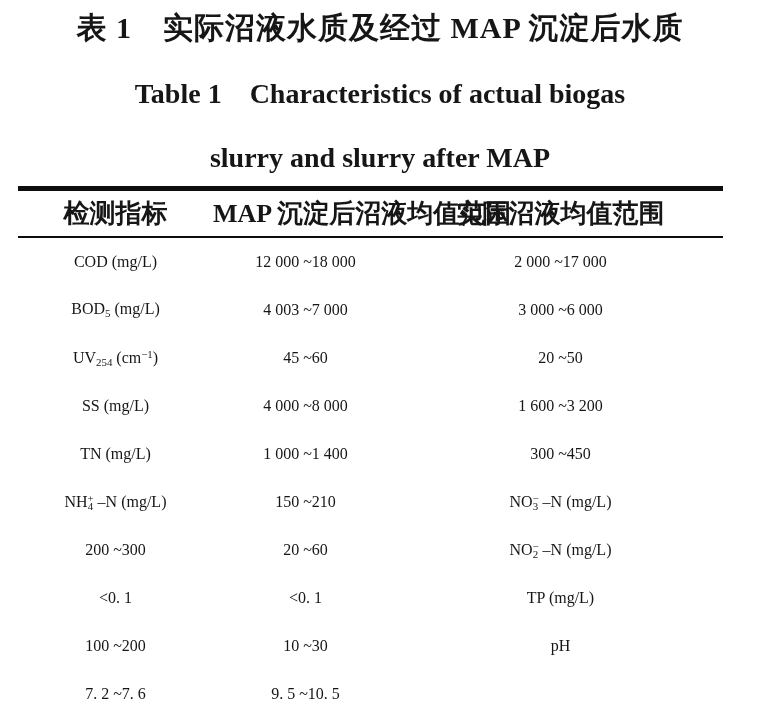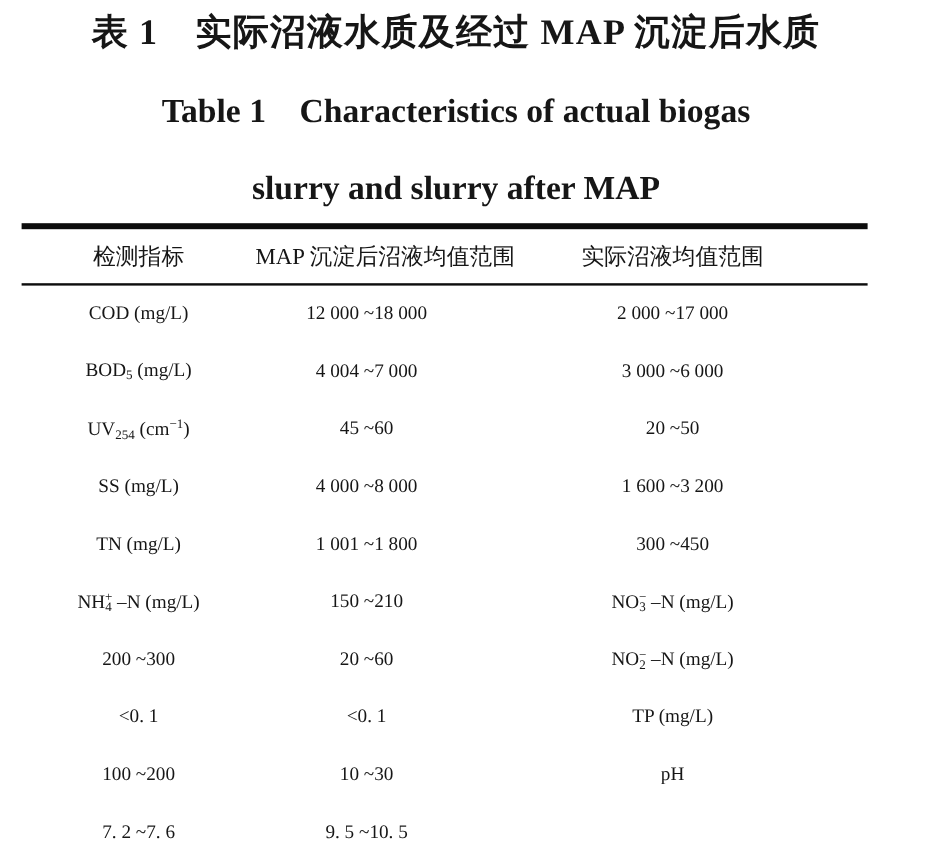--- a/index.html
+++ b/index.html
@@ -36,22 +36,22 @@
     width: 705px;
     border-top: 5px solid #0d0d0d;
     border-bottom: 5px solid #0d0d0d;
   }
   .thead {
     display: grid;
     grid-template-columns: 195px 185px 325px;
     height: 45px;
     align-items: center;
     border-bottom: 2px solid #0d0d0d;
-    font-weight: normal;
-    font-size: 19px;
+    font-weight: bold;
+    font-size: 26px;
   }
   .tbody {
     display: grid;
     grid-template-columns: 195px 185px 325px;
     grid-auto-rows: 48px;
     align-items: center;
     font-size: 16px;
   }
   .cell { text-align: center; white-space: nowrap; }
   .sub { font-size: 68%; vertical-align: -0.28em; }
@@ -74,33 +74,33 @@
       <div class="cell">检测指标</div>
       <div class="cell">MAP 沉淀后沼液均值范围</div>
       <div class="cell">实际沼液均值范围</div>
     </div>
     <div class="tbody" id="table-body">
   <div class="cell c-ind"><span>COD (mg/L)</span></div>
   <div class="cell c-val">12 000 ~18 000</div>
   <div class="cell c-val">2 000 ~17 000</div>
 
   <div class="cell c-ind"><span>BOD</span><span class="sub">5</span><span> (mg/L)</span></div>
-  <div class="cell c-val">4 004 ~7 000</div>
+  <div class="cell c-val">4 003 ~7 000</div>
   <div class="cell c-val">3 000 ~6 000</div>
 
   <div class="cell c-ind"><span>UV</span><span class="sub">254</span><span> (cm</span><span class="sup">−1</span><span>)</span></div>
   <div class="cell c-val">45 ~60</div>
   <div class="cell c-val">20 ~50</div>
 
   <div class="cell c-ind"><span>SS (mg/L)</span></div>
   <div class="cell c-val">4 000 ~8 000</div>
   <div class="cell c-val">1 600 ~3 200</div>
 
   <div class="cell c-ind"><span>TN (mg/L)</span></div>
-  <div class="cell c-val">1 001 ~1 800</div>
+  <div class="cell c-val">1 000 ~1 400</div>
   <div class="cell c-val">300 ~450</div>
 
   <div class="cell c-ind"><span>NH</span><span class="sub">4</span><span class="sup2">+</span><span> –N (mg/L)</span></div>
   <div class="cell c-val">150 ~210</div>
 
   <div class="cell c-ind"><span>NO</span><span class="sub">3</span><span class="sup2">−</span><span> –N (mg/L)</span></div>
   <div class="cell c-val">200 ~300</div>
   <div class="cell c-val">20 ~60</div>
 
   <div class="cell c-ind"><span>NO</span><span class="sub">2</span><span class="sup2">−</span><span> –N (mg/L)</span></div>

